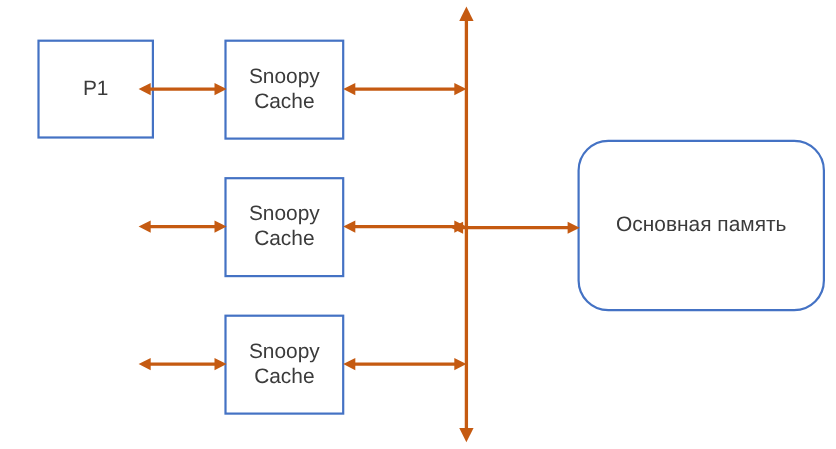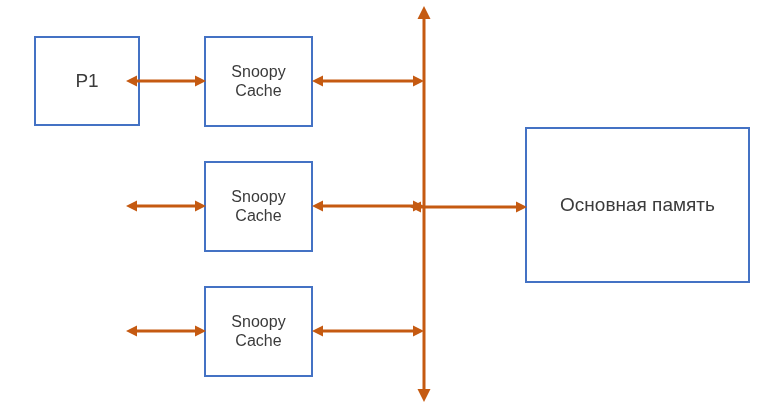--- a/index.html
+++ b/index.html
@@ -39,33 +39,34 @@
     left: 34px;
     width: 106px;
     height: 90px;
     font-size: 19px;
   }
   
   .cache {
     left: 204px;
     width: 109px;
     height: 91px;
-    font-size: 16px;
+    font-size: 19px;
   }
   .row1 { top: 36px; }
   .row2 { top: 161px; }
   .row3 { top: 286px; }
 
   
   .memory {
     left: 525px;
     top: 127px;
     width: 225px;
     height: 156px;
     font-size: 19px;
+    border-radius: 28px;
   }
 
   
   .conn {
     position: absolute;
     overflow: visible;
   }
   .conn svg { display: block; overflow: visible; }
 
   

